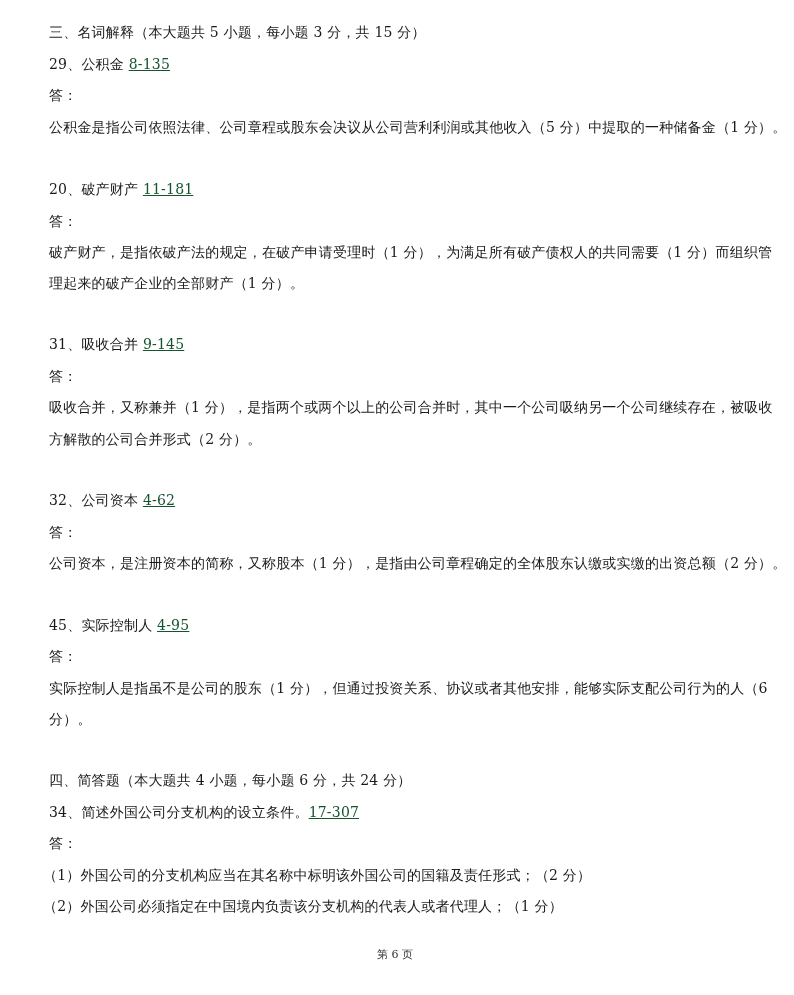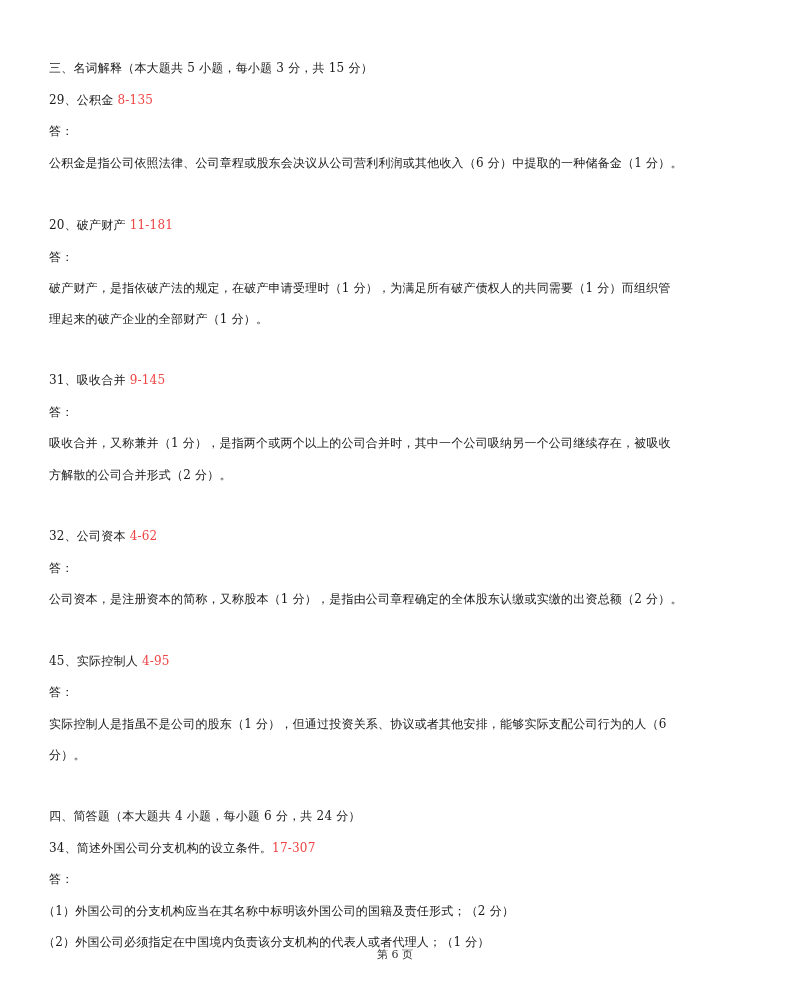--- a/index.html
+++ b/index.html
@@ -3,40 +3,40 @@
   <meta charset="utf-8">
   <style>
     html, body { margin: 0; padding: 0; background: #ffffff; }
     body {
       width: 794px; height: 995px; position: relative; overflow: hidden;
       font-family: "DejaVu Serif", "Liberation Serif", serif;
       color: #1a1a1a; font-size: 13px;
     }
     .line {
       position: absolute; left: 49px; white-space: nowrap;
-      font-size: 12px; line-height: 18px; letter-spacing: 0.2px; margin-top: 36px;
+      font-size: 14px; line-height: 18px; letter-spacing: 0.2px;
     }
-    .ref { color: #ef4444; }
+    .ref { color: #14532d; text-decoration: underline; }
     .footer {
       position: absolute; left: 0; width: 790px; top: 947px;
       text-align: center; font-size: 11px; color: #333;
     }
   </style>
 </head>
 <body>
 
 <div>
   <div class="line" style="top:23px">三、名词解释（本大题共 5 小题，每小题 3 分，共 15 分）</div>
 
   <div class="line" style="top:55px">
     <span>29、公积金</span>
     <span class="ref">8-135</span>
   </div>
   <div class="line" style="top:86px">答：</div>
-  <div class="line" style="top:118px">公积金是指公司依照法律、公司章程或股东会决议从公司营利利润或其他收入（6 分）中提取的一种储备金（1 分）。</div>
+  <div class="line" style="top:118px">公积金是指公司依照法律、公司章程或股东会决议从公司营利利润或其他收入（5 分）中提取的一种储备金（1 分）。</div>
 
   <div class="line" style="top:180px">
     <span>20、破产财产</span>
     <span class="ref">11-181</span>
   </div>
   <div class="line" style="top:212px">答：</div>
   <div class="line" style="top:243px">破产财产，是指依破产法的规定，在破产申请受理时（1 分），为满足所有破产债权人的共同需要（1 分）而组织管</div>
   <div class="line" style="top:274px">理起来的破产企业的全部财产（1 分）。</div>
 
   <div class="line" style="top:335px">

